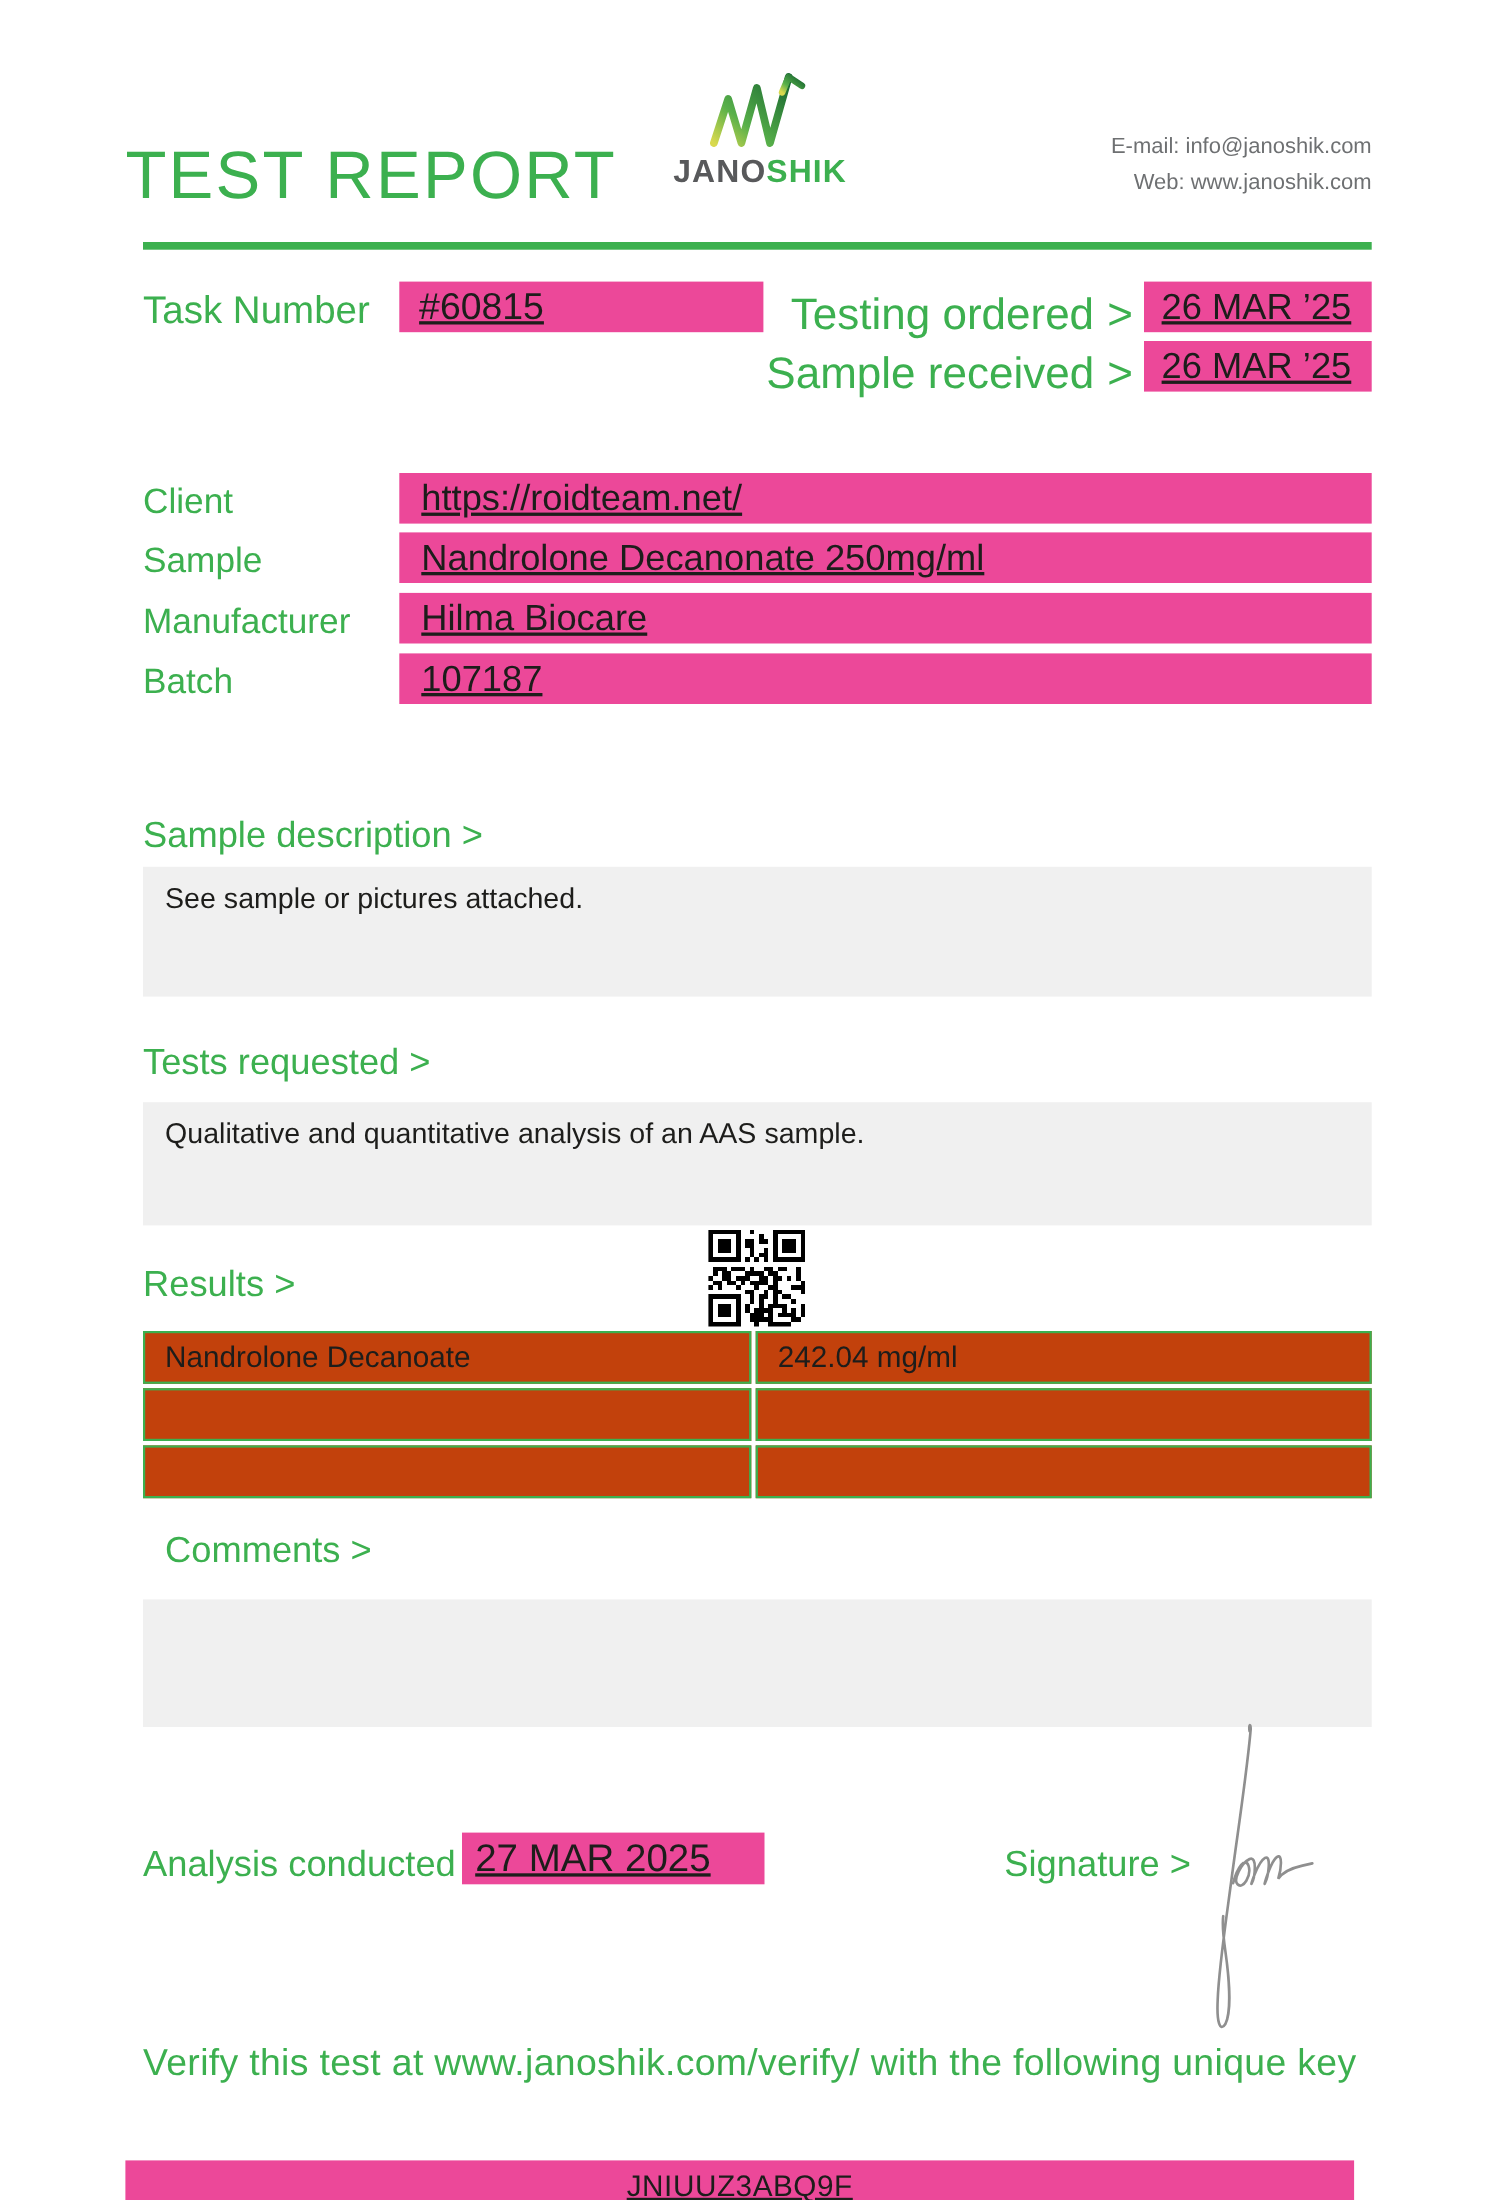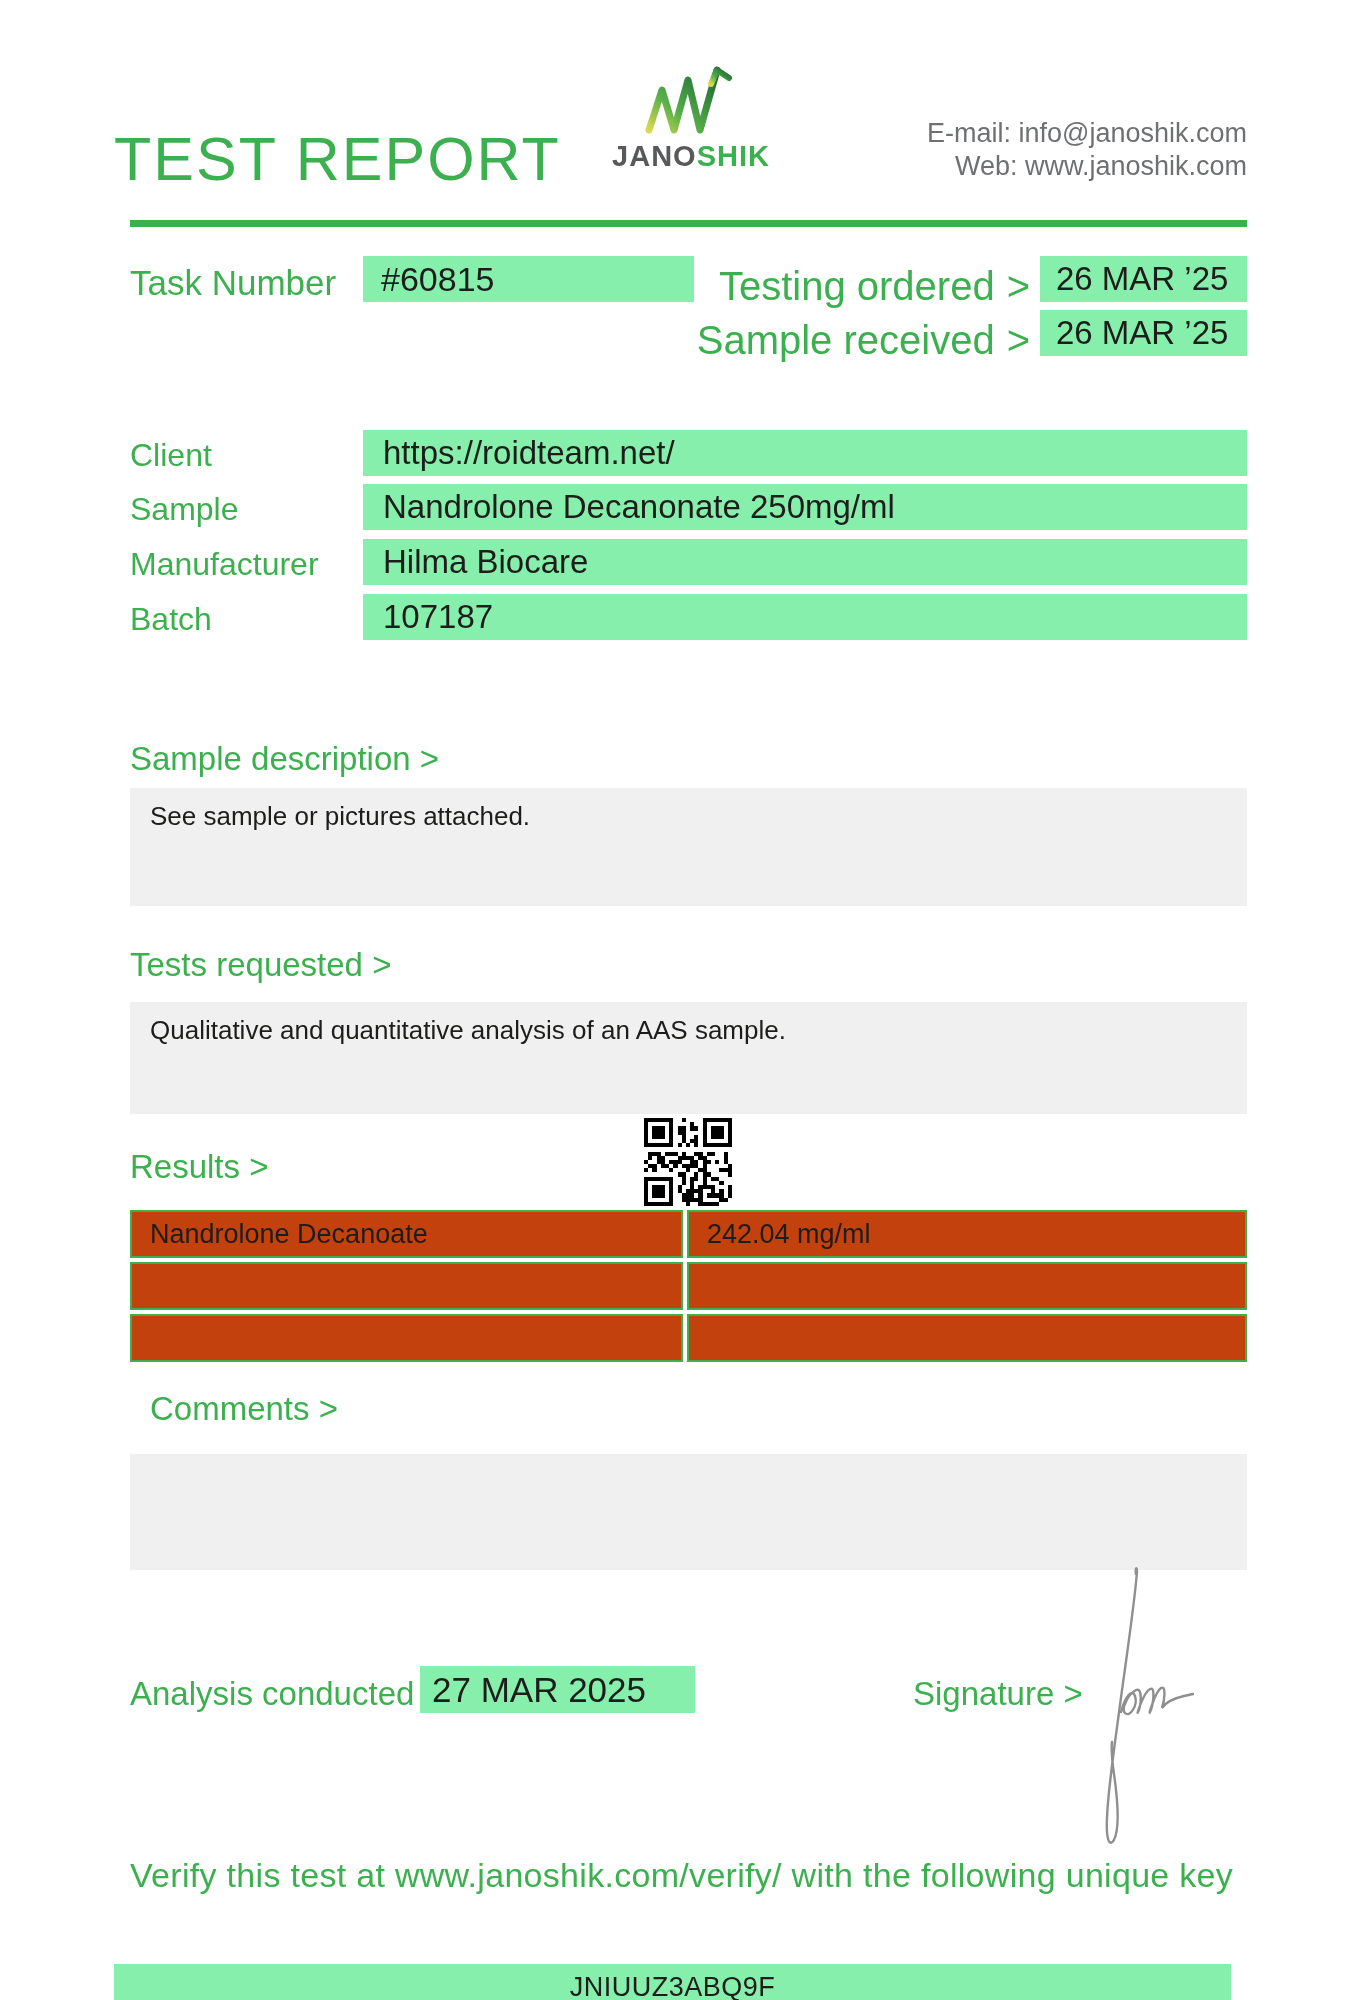--- a/index.html
+++ b/index.html
@@ -13,26 +13,26 @@
 
   .title {
     left:114px; top:124px; font-size:61px; font-weight:400;
     letter-spacing:2px; color:#3cb04f; white-space:nowrap;
   }
   .logo-wrap { left:600px; top:64px; width:182px; text-align:center; }
   .logo-icon { display:block; margin:0 auto 6px auto; }
   .logo-text { font-size:29px; font-weight:700; letter-spacing:1px; color:#58595b; white-space:nowrap; }
   .logo-text .shik { color:#3cb04f; }
 
-  .contact { right:109px; top:117px; text-align:right; font-size:27px; line-height:33px; color:#6e7072; }
+  .contact { right:109px; top:117px; text-align:right; font-size:20px; line-height:33px; color:#6e7072; }
 
   .rule { left:130px; top:220px; width:1117px; height:7px; background:#3cb04f; }
 
   .field-label { font-size:32px; color:#3cb04f; white-space:nowrap; }
-  .gbox { background:#86efac; }
+  .gbox { background:#ec4899;text-decoration:underline; }
   .val { font-size:33px; color:#1d1d1b; }
 
   .task-label { left:130px; top:263px; font-size:35px; }
   .task-box { left:363px; top:256px; width:331px; height:46px; }
   .task-box .val { line-height:46px; padding-left:18px; font-size:34px; display:block; }
 
   .date-label { width:340px; text-align:right; font-size:40px; color:#3cb04f; }
   .date-label-1 { left:690px; top:264px; }
   .date-label-2 { left:690px; top:318px; }
   .date-label .arrow { margin-left:12px; }

